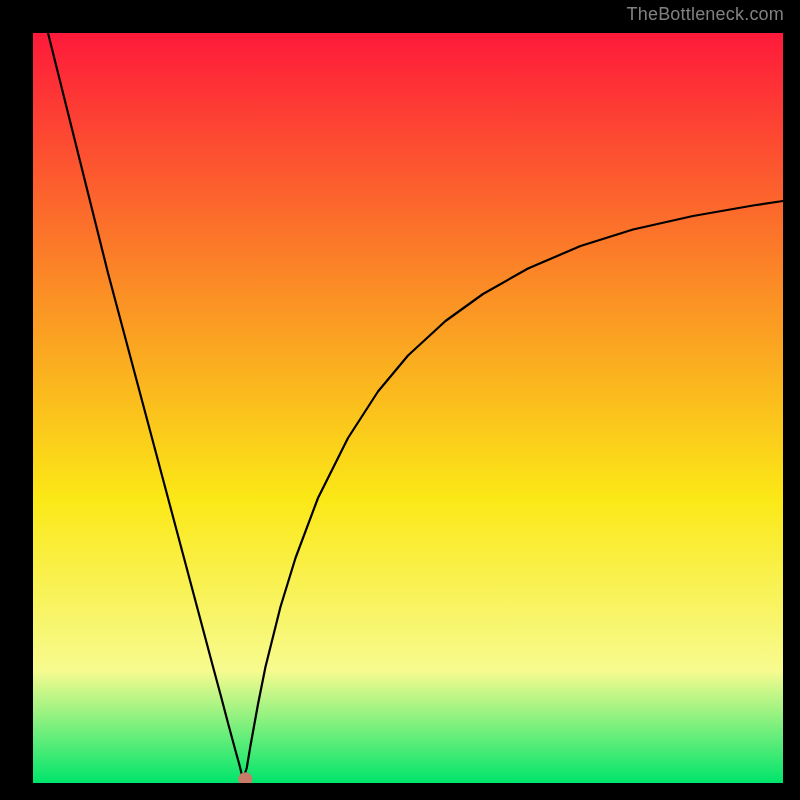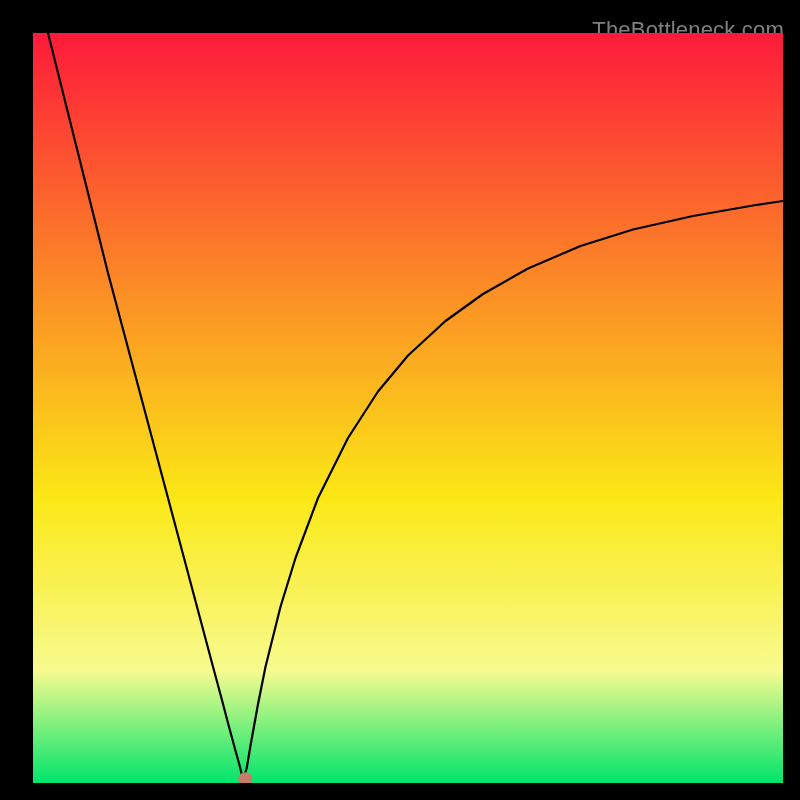--- a/index.html
+++ b/index.html
@@ -11,24 +11,24 @@
     overflow: hidden;
   }
   .frame {
     position: relative;
     width: 800px;
     height: 800px;
     background: #000;
   }
   .watermark {
     position: absolute;
-    top: 17px;
+    top: 4px;
     right: 16px;
     font-family: Arial, Helvetica, sans-serif;
-    font-size: 22px;
+    font-size: 18px;
     color: #808080;
     font-weight: 500;
     letter-spacing: 0.2px;
   }
   svg.plot {
     position: absolute;
     left: 33px;
     top: 33px;
     width: 750px;
     height: 750px;

